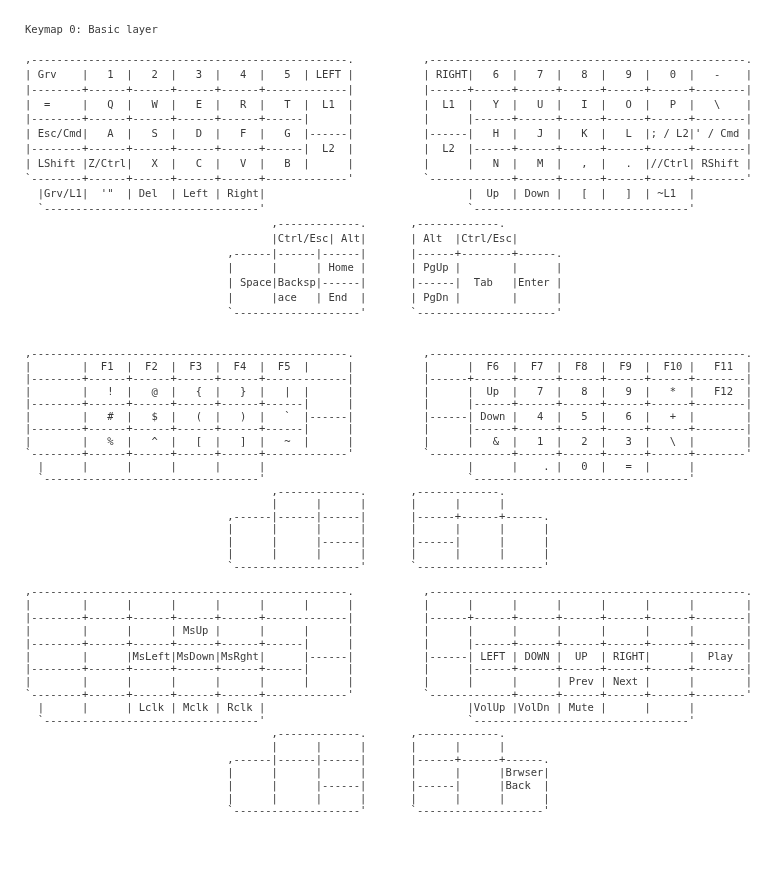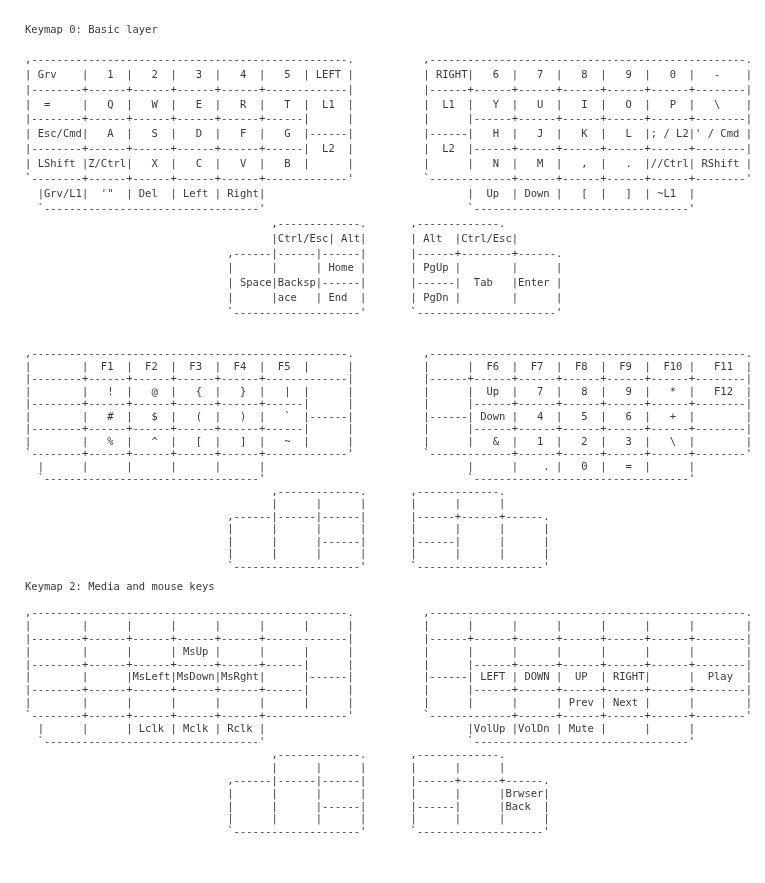--- a/index.html
+++ b/index.html
@@ -79,21 +79,20 @@
                                        ,-------------.       ,-------------.
                                        |      |      |       |      |      |
                                 ,------|------|------|       |------+------+------.
                                 |      |      |      |       |      |      |      |
                                 |      |      |------|       |------|      |      |
                                 |      |      |      |       |      |      |      |
                                 `--------------------'       `--------------------'</pre>
   </section>
 
   <section class="keymap-section km2">
-    <div class="km-title">Keymap 2: Media and mouse keys</div>
     <pre class="km-art">,--------------------------------------------------.           ,--------------------------------------------------.
 |        |      |      |      |      |      |      |           |      |      |      |      |      |      |        |
 |--------+------+------+------+------+-------------|           |------+------+------+------+------+------+--------|
 |        |      |      | MsUp |      |      |      |           |      |      |      |      |      |      |        |
 |--------+------+------+------+------+------|      |           |      |------+------+------+------+------+--------|
 |        |      |MsLeft|MsDown|MsRght|      |------|           |------| LEFT | DOWN |  UP  | RIGHT|      |  Play  |
 |--------+------+------+------+------+------|      |           |      |------+------+------+------+------+--------|
 |        |      |      |      |      |      |      |           |      |      |      | Prev | Next |      |        |
 `--------+------+------+------+------+-------------'           `-------------+------+------+------+------+--------'
   |      |      | Lclk | Mclk | Rclk |                                |VolUp |VolDn | Mute |      |      |

